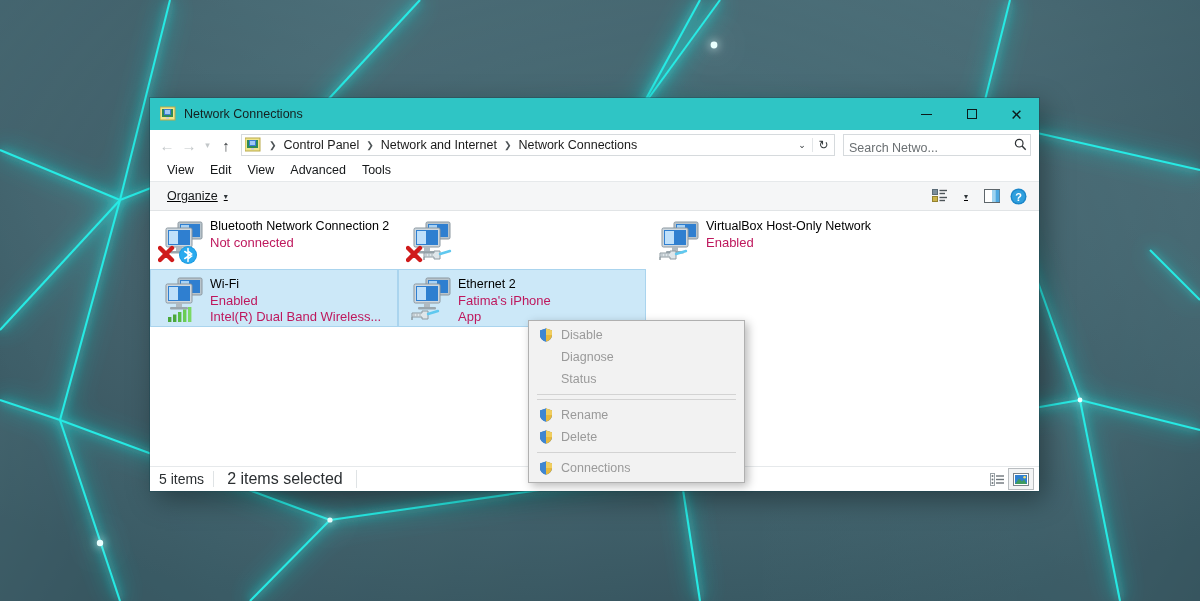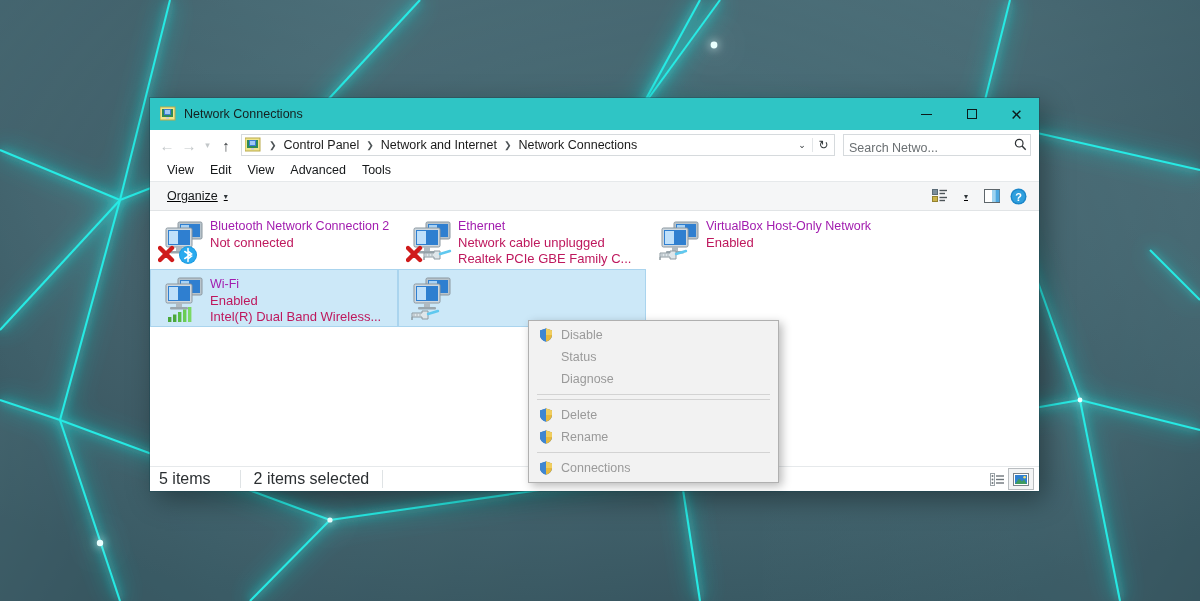--- a/index.html
+++ b/index.html
@@ -161,53 +161,53 @@
     background: #cce8f8;
     outline: 1px solid #aad4ee;
     outline-offset: -1px;
   }
   .conn-icon {
     width: 52px; height: 48px; flex: 0 0 52px;
     position: relative; margin-top: 4px;
   }
   .conn-text { padding-top: 5px; min-width: 0; overflow: hidden; }
   .conn-name {
-    font-size: 12.5px; color: #a21caf;
+    font-size: 12.5px; color: #000000;
     line-height: 15.5px; white-space: normal;
   }
   .conn-sub {
     font-size: 13px; color: #be185d;
     line-height: 16px; white-space: nowrap;
   }
 
   
   #statusbar {
     height: 25px; flex: 0 0 25px;
     background: #fff;
     border-top: 1px solid #e6e9eb;
     display: flex; align-items: center;
     padding: 0 6px 0 9px;
   }
   #status-count {
-    font-size: 16px; color: #2b2f32;
-    padding-right: 29px; border-right: 1px solid #dfe3e5; text-align: right;
+    font-size: 14px; color: #2b2f32;
+    padding-right: 9px; border-right: 1px solid #dfe3e5; text-align: right;
   }
   #status-selected { font-size: 16px; color: #2b2f32; padding: 0 13px; border-right: 1px solid #dfe3e5; }
   #status-spacer { flex: 1 1 auto; }
   .sb-view {
     width: 24px; height: 20px;
     display: flex; align-items: center; justify-content: center;
   }
   .sb-view.active { outline: 1px solid #b9bdc0; background: #f3f4f5; }
 
   
   #ctxmenu {
     position: absolute;
     left: 528px; top: 320px;
-    width: 251px;
+    width: 217px;
     background: #f2f2f2;
     border: 1px solid #b0b0b0;
     box-shadow: 3px 3px 9px rgba(0,0,0,.28);
     padding: 3px 0;
   }
   .ctx-item {
     height: 22px;
     display: flex; align-items: center;
     padding-left: 10px;
     font-size: 12.5px;
@@ -483,25 +483,20 @@
               </g>
               <g>
                 <path d="M18,42 L18,35 L28,35 L28,33 L34,33 L34,41 L28,41 L28,39 L18,39 Z" fill="#dfe6ea" stroke="#8e9aa1" stroke-width="1"></path>
                 <line x1="20" y1="35.5" x2="20" y2="38.5" stroke="#a9b4ba"></line>
                 <line x1="23" y1="35.5" x2="23" y2="38.5" stroke="#a9b4ba"></line>
                 <line x1="26" y1="35.5" x2="26" y2="38.5" stroke="#a9b4ba"></line>
                 <path d="M34,36 L44,33" stroke="#5fc8ef" stroke-width="2.4" stroke-linecap="round"></path>
               </g>
             </svg>
           </div>
-          <div class="conn-text">
-            <div class="conn-name">Ethernet</div>
-            <div class="conn-sub">Network cable unplugged</div>
-            <div class="conn-sub">Realtek PCIe GBE Family C...</div>
-          </div>
         </div>
 
         <div class="conn-item">
           <div class="conn-icon">
             <svg width="52" height="48" viewBox="0 0 52 48">
               <g>
                 <rect x="20" y="4" width="24" height="17" rx="1.5" fill="#b8c4cc" stroke="#8b979f"></rect>
                 <rect x="22" y="6" width="20" height="13" fill="#2f7fd0"></rect>
                 <rect x="23" y="7" width="8" height="11" fill="#a8d2f5"></rect>
                 <rect x="8" y="10" width="26" height="19" rx="1.5" fill="#cfd8df" stroke="#8b979f"></rect>
@@ -571,20 +566,25 @@
                 <rect x="12" y="31" width="18" height="2.5" rx="1" fill="#9aa6ad"></rect>
               </g>
               <g>
                 <path d="M6,44 L6,37 L16,37 L16,35 L22,35 L22,43 L16,43 L16,41 L6,41 Z" fill="#dfe6ea" stroke="#8e9aa1" stroke-width="1"></path>
                 <line x1="8" y1="37.5" x2="8" y2="40.5" stroke="#a9b4ba"></line>
                 <line x1="11" y1="37.5" x2="11" y2="40.5" stroke="#a9b4ba"></line>
                 <line x1="14" y1="37.5" x2="14" y2="40.5" stroke="#a9b4ba"></line>
                 <path d="M22,38 L32,35" stroke="#5fc8ef" stroke-width="2.4" stroke-linecap="round"></path>
               </g>
             </svg>
+          </div>
+          <div class="conn-text">
+            <div class="conn-name">Ethernet 2</div>
+            <div class="conn-sub">Fatima's iPhone</div>
+            <div class="conn-sub">App</div>
           </div>
         </div>
       </div>
     </div>
 
     <div id="statusbar">
       <div id="status-count">5 items</div>
       <div id="status-selected">2 items selected</div>
       <div id="status-spacer"></div>
       <div class="sb-view">
@@ -618,56 +618,56 @@
           <path d="M7,0.6 L1,2.4 L1,7 C1,10.4 3.6,12.7 7,13.6 Z" fill="#3f86d1"></path>
           <path d="M7,0.6 L13,2.4 L13,7 C13,10.4 10.4,12.7 7,13.6 L7,7 Z" fill="#e8b93c"></path>
           <path d="M7,0.6 L13,2.4 L13,7 L7,7 Z" fill="#f0cd5e"></path>
         </svg>
       </span>
       <span class="ctx-label">Disable</span>
     </div>
 
     <div class="ctx-item">
       <span class="ctx-ico empty"></span>
-      <span class="ctx-label">Status</span>
+      <span class="ctx-label">Diagnose</span>
     </div>
 
     <div class="ctx-item">
       <span class="ctx-ico empty"></span>
-      <span class="ctx-label">Diagnose</span>
+      <span class="ctx-label">Status</span>
     </div>
 
     <div class="ctx-sep"></div>
 
 
     <div class="ctx-sep"></div>
 
 
     <div class="ctx-item">
       <span class="ctx-ico">
         <svg width="14" height="14" viewBox="0 0 14 14">
           <path d="M7,0.6 L13,2.4 L13,7 C13,10.4 10.4,12.7 7,13.6 C3.6,12.7 1,10.4 1,7 L1,2.4 Z" fill="#2f6fb5"></path>
           <path d="M7,0.6 L1,2.4 L1,7 C1,10.4 3.6,12.7 7,13.6 Z" fill="#3f86d1"></path>
           <path d="M7,0.6 L13,2.4 L13,7 C13,10.4 10.4,12.7 7,13.6 L7,7 Z" fill="#e8b93c"></path>
           <path d="M7,0.6 L13,2.4 L13,7 L7,7 Z" fill="#f0cd5e"></path>
         </svg>
       </span>
-      <span class="ctx-label">Delete</span>
+      <span class="ctx-label">Rename</span>
     </div>
 
     <div class="ctx-item">
       <span class="ctx-ico">
         <svg width="14" height="14" viewBox="0 0 14 14">
           <path d="M7,0.6 L13,2.4 L13,7 C13,10.4 10.4,12.7 7,13.6 C3.6,12.7 1,10.4 1,7 L1,2.4 Z" fill="#2f6fb5"></path>
           <path d="M7,0.6 L1,2.4 L1,7 C1,10.4 3.6,12.7 7,13.6 Z" fill="#3f86d1"></path>
           <path d="M7,0.6 L13,2.4 L13,7 C13,10.4 10.4,12.7 7,13.6 L7,7 Z" fill="#e8b93c"></path>
           <path d="M7,0.6 L13,2.4 L13,7 L7,7 Z" fill="#f0cd5e"></path>
         </svg>
       </span>
-      <span class="ctx-label">Rename</span>
+      <span class="ctx-label">Delete</span>
     </div>
 
     <div class="ctx-sep"></div>
 
     <div class="ctx-item">
       <span class="ctx-ico">
         <svg width="14" height="14" viewBox="0 0 14 14">
           <path d="M7,0.6 L13,2.4 L13,7 C13,10.4 10.4,12.7 7,13.6 C3.6,12.7 1,10.4 1,7 L1,2.4 Z" fill="#2f6fb5"></path>
           <path d="M7,0.6 L1,2.4 L1,7 C1,10.4 3.6,12.7 7,13.6 Z" fill="#3f86d1"></path>
           <path d="M7,0.6 L13,2.4 L13,7 C13,10.4 10.4,12.7 7,13.6 L7,7 Z" fill="#e8b93c"></path>

